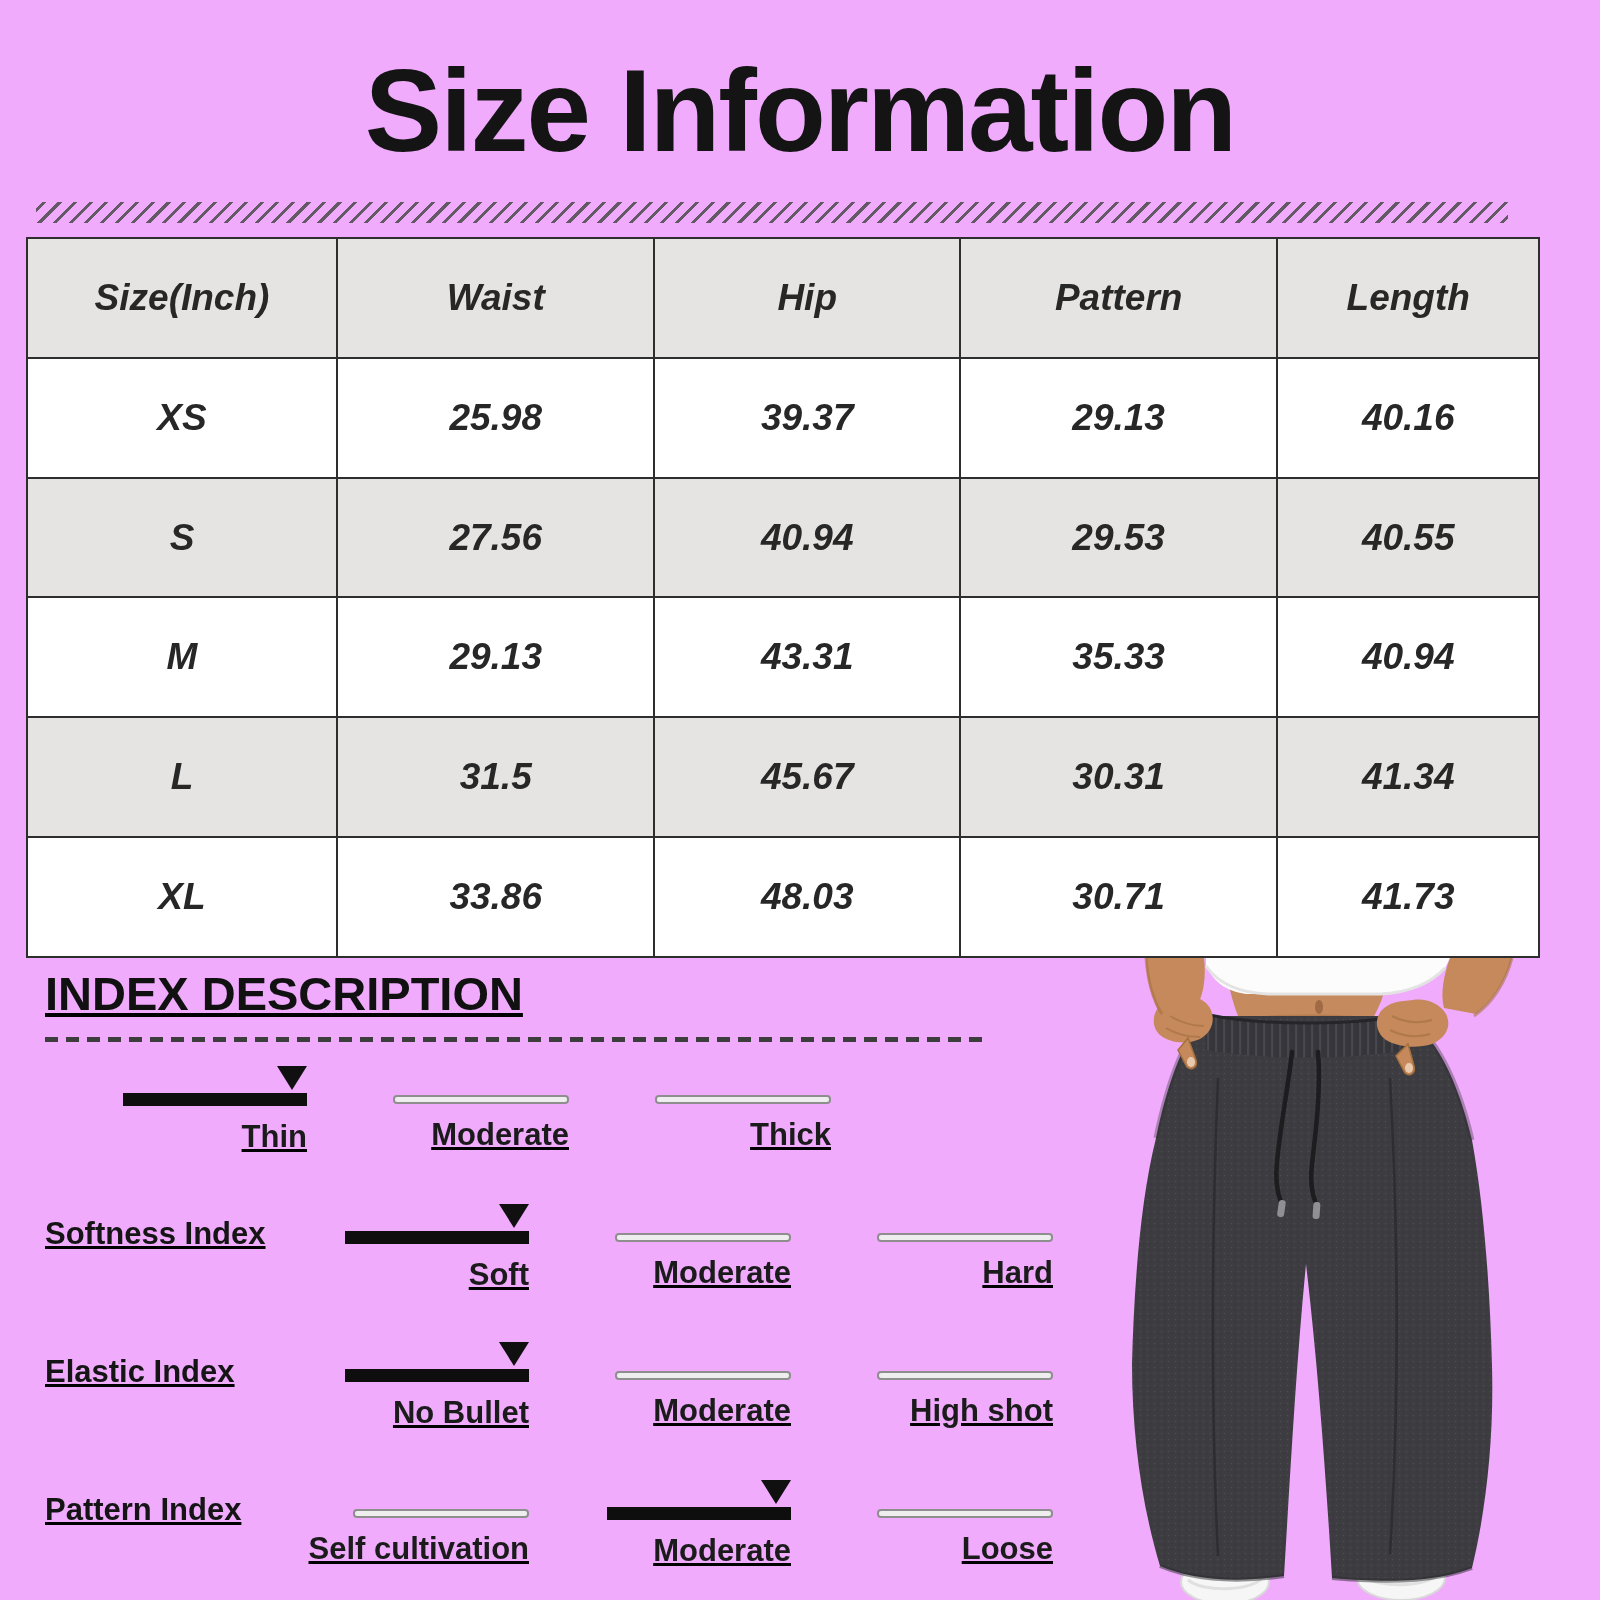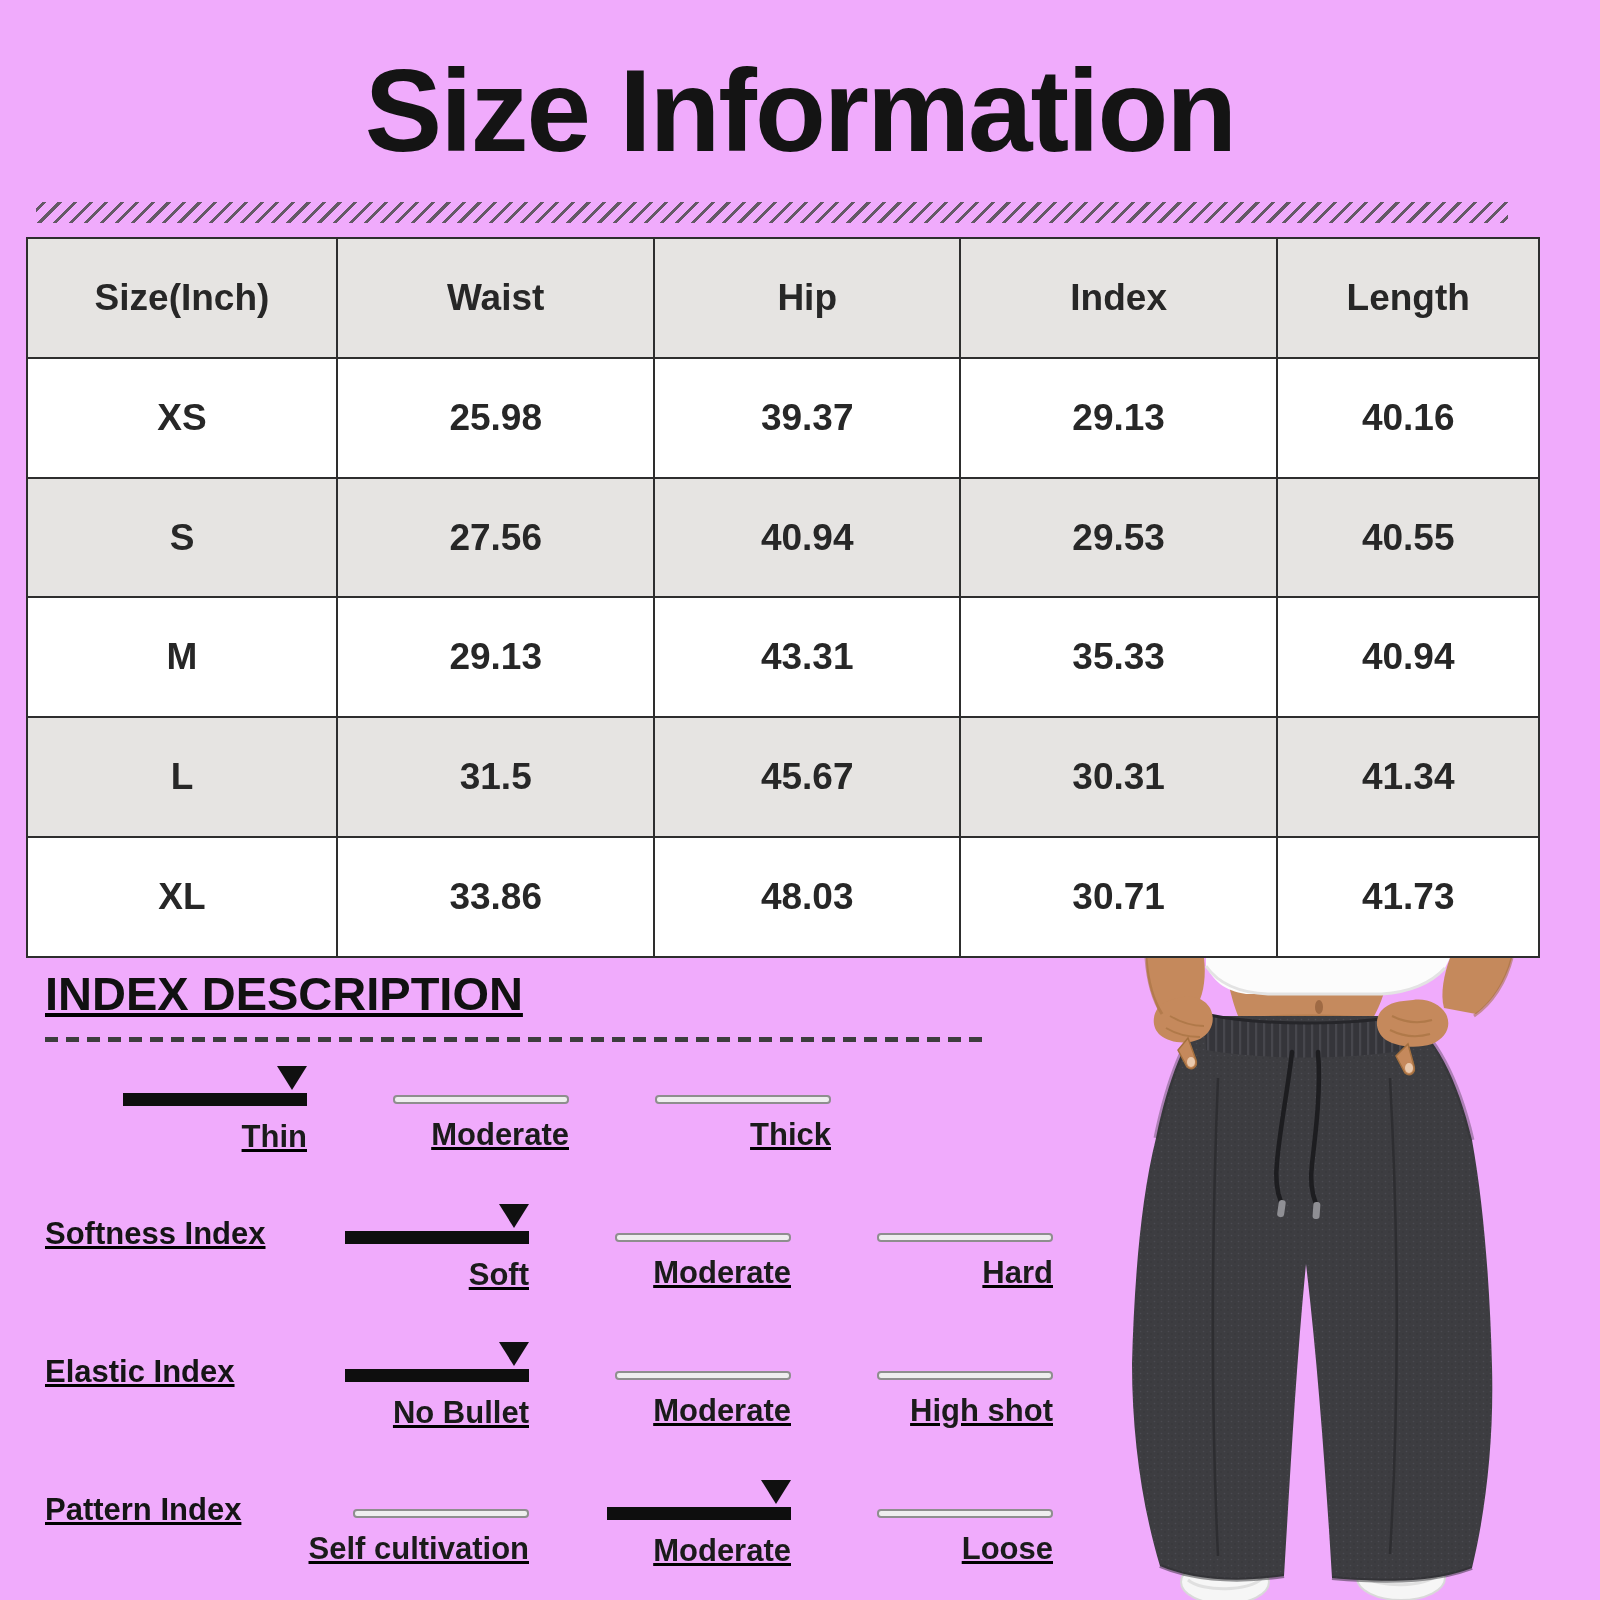--- a/index.html
+++ b/index.html
@@ -17,21 +17,21 @@
              transparent 0, transparent 4.5px,
              #4b4b4b 4.5px, #4b4b4b 7.5px,
              transparent 7.5px, transparent 11px);
            opacity:.85; }
 
   
   table.size { position:absolute; top:237px; left:26px; width:1514px; height:721px;
                border-collapse:collapse; table-layout:fixed; }
   table.size th, table.size td { border:2px solid #2e2e2e; text-align:center;
                vertical-align:middle; font-size:37px; font-weight:bold; color:#272727; }
-  table.size tr { height:96px; }
+  table.size tr { height:96px;font-style:italic; }
   tr.shaded { background:#e6e4e2; }
   tr.plain  { background:#ffffff; }
 
   
   .index-wrap { position:absolute; top:966px; left:45px; width:1015px;text-decoration:underline; }
   .idx-heading { font-size:47px; font-weight:bold; color:#111; letter-spacing:0px; }
   .idx-dash { margin-top:16px; width:942px; height:5px;
               background:repeating-linear-gradient(90deg, #3d3d3d 0 13px, transparent 13px 21px); }
   .idx-row { display:flex; margin-top:24px; height:114px; }
   .idx-label { width:222px; font-size:31px; font-weight:bold; color:#151515;
@@ -66,21 +66,21 @@
         <col style="width:21.0%">
         <col style="width:20.2%">
       <col style="width:21.0%">
         <col style="width:17.3%">
     </colgroup>
     <tbody>
         <tr class="shaded">
       <th>Size(Inch)</th>
       <th>Waist</th>
       <th>Hip</th>
-      <th>Index</th>
+      <th>Pattern</th>
       <th>Length</th>
     </tr>
     <tr class="plain">
       <td>XS</td>
       <td>25.98</td>
       <td>39.37</td>
       <td>29.13</td>
       <td>40.16</td>
     </tr>
     <tr class="shaded">

